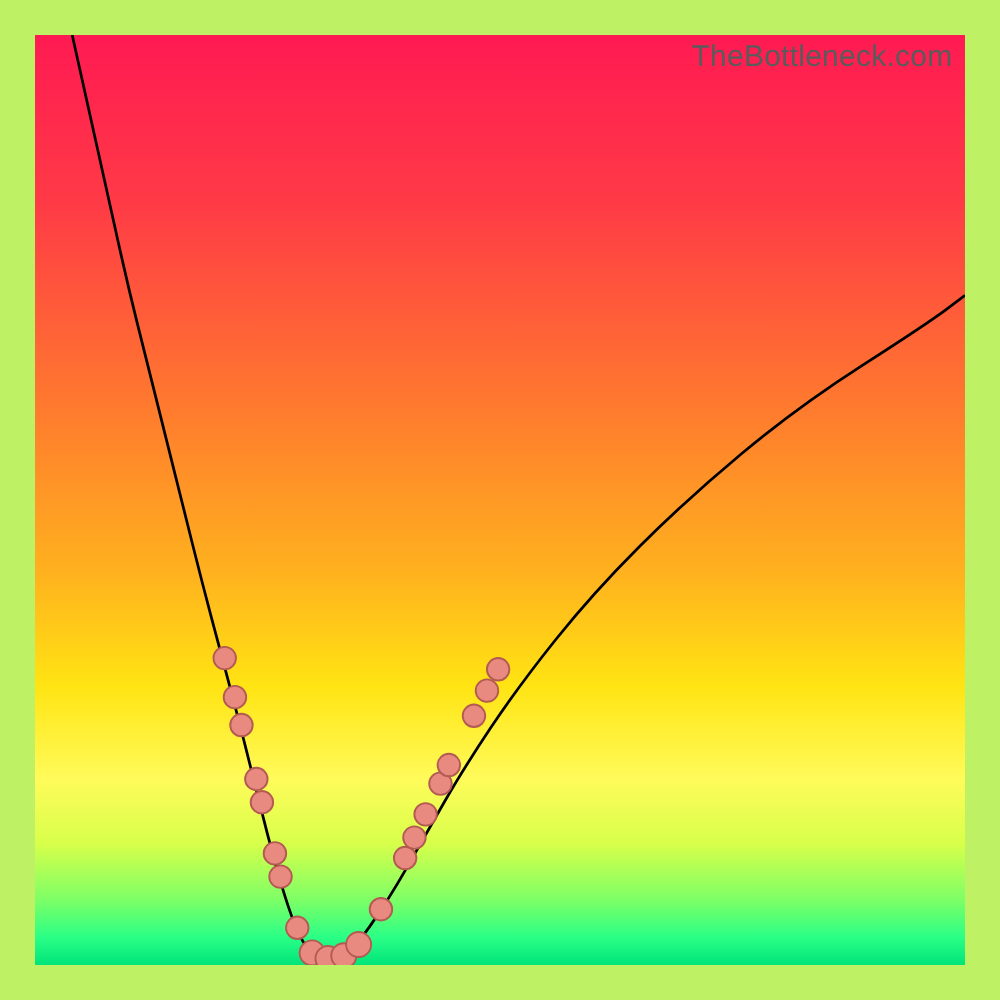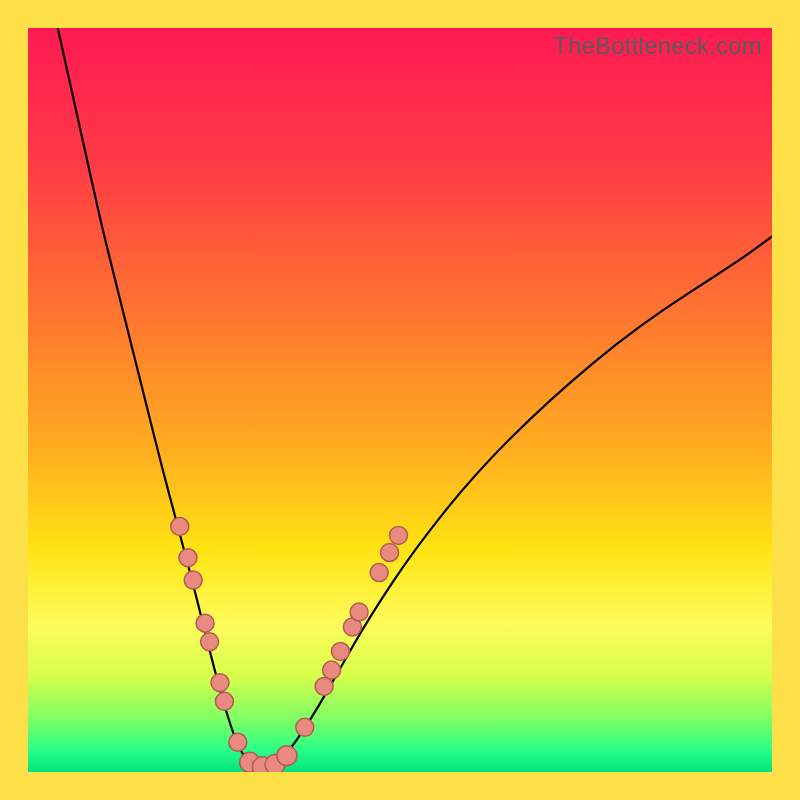--- a/index.html
+++ b/index.html
@@ -9,21 +9,21 @@
     height: 800px;
     overflow: hidden;
     background: #000;
     font-family: Arial, Helvetica, sans-serif;
   }
   .frame {
     position: absolute;
     top: 0; left: 0;
     width: 800px;
     height: 800px;
-    background: #fde047;
+    background: #bef264;
   }
   .plot-area {
     position: absolute;
     top: 28px;
     left: 28px;
     width: 744px;
     height: 744px;
     overflow: hidden;
   }
   .watermark {

